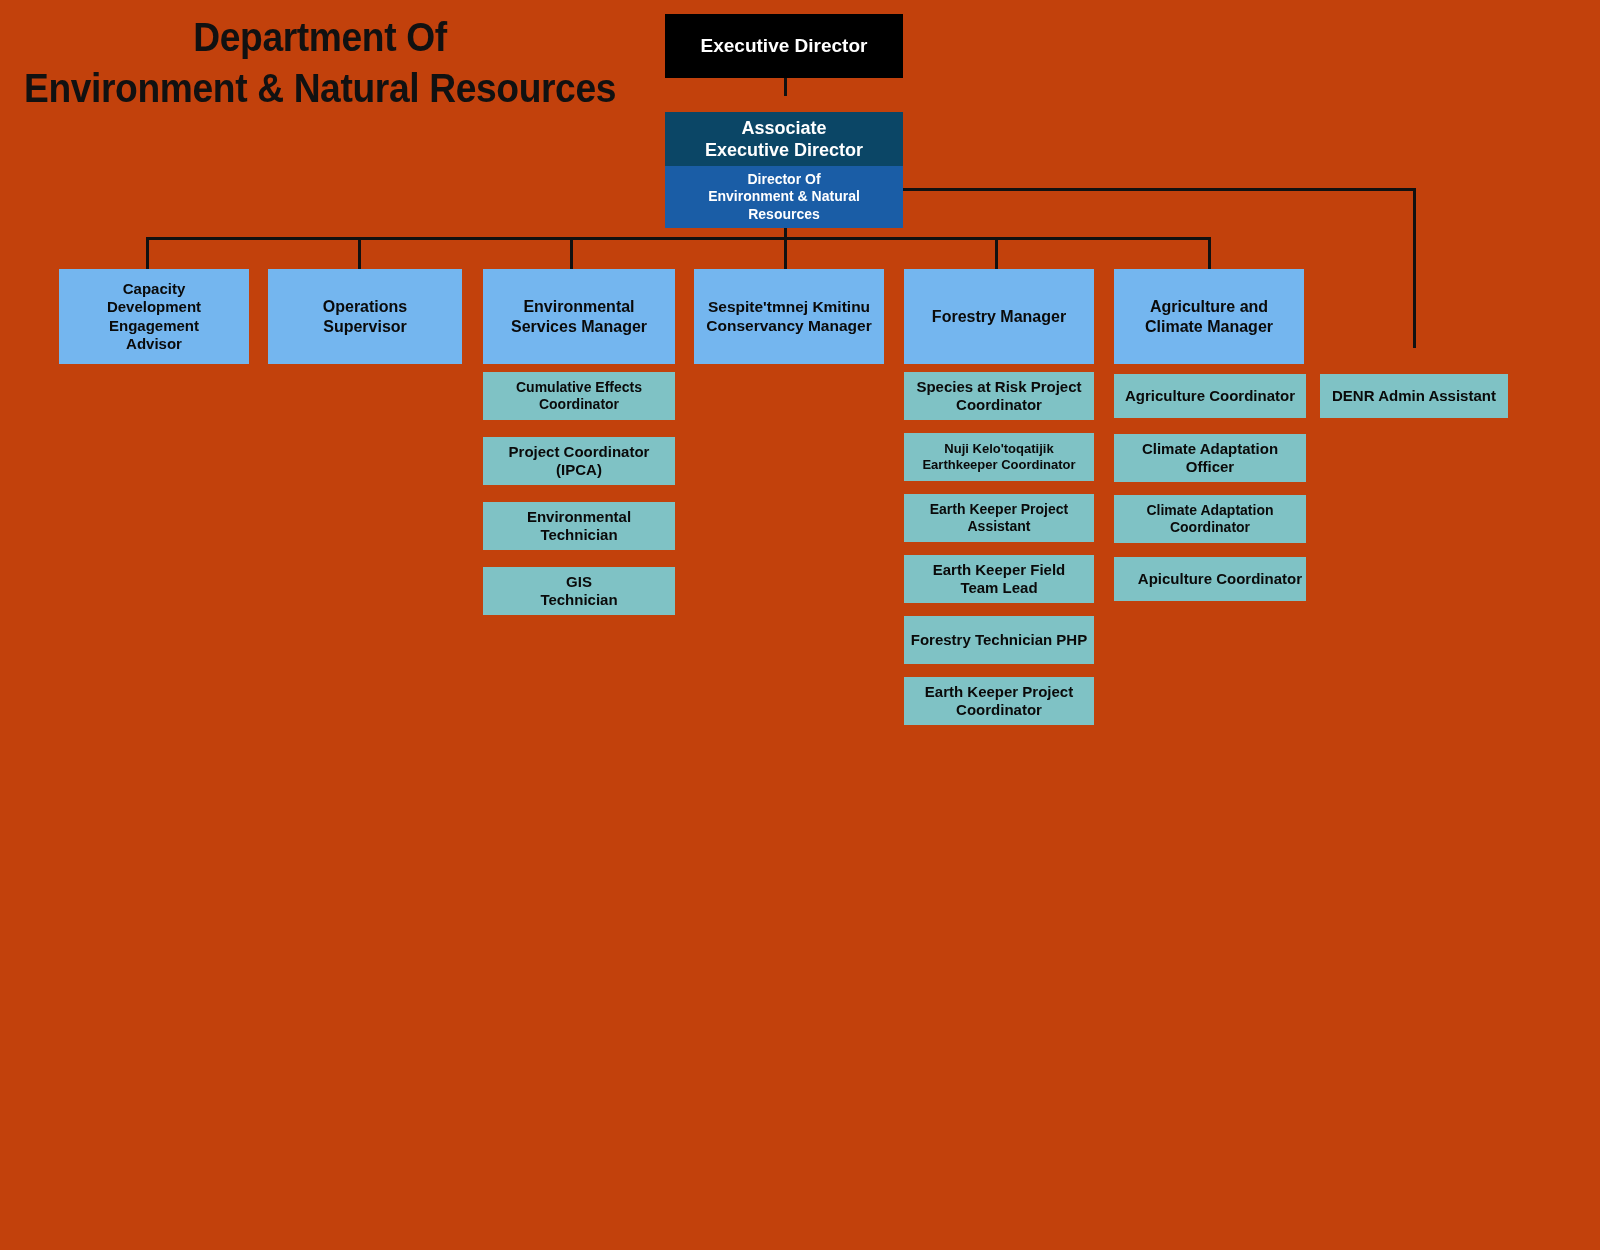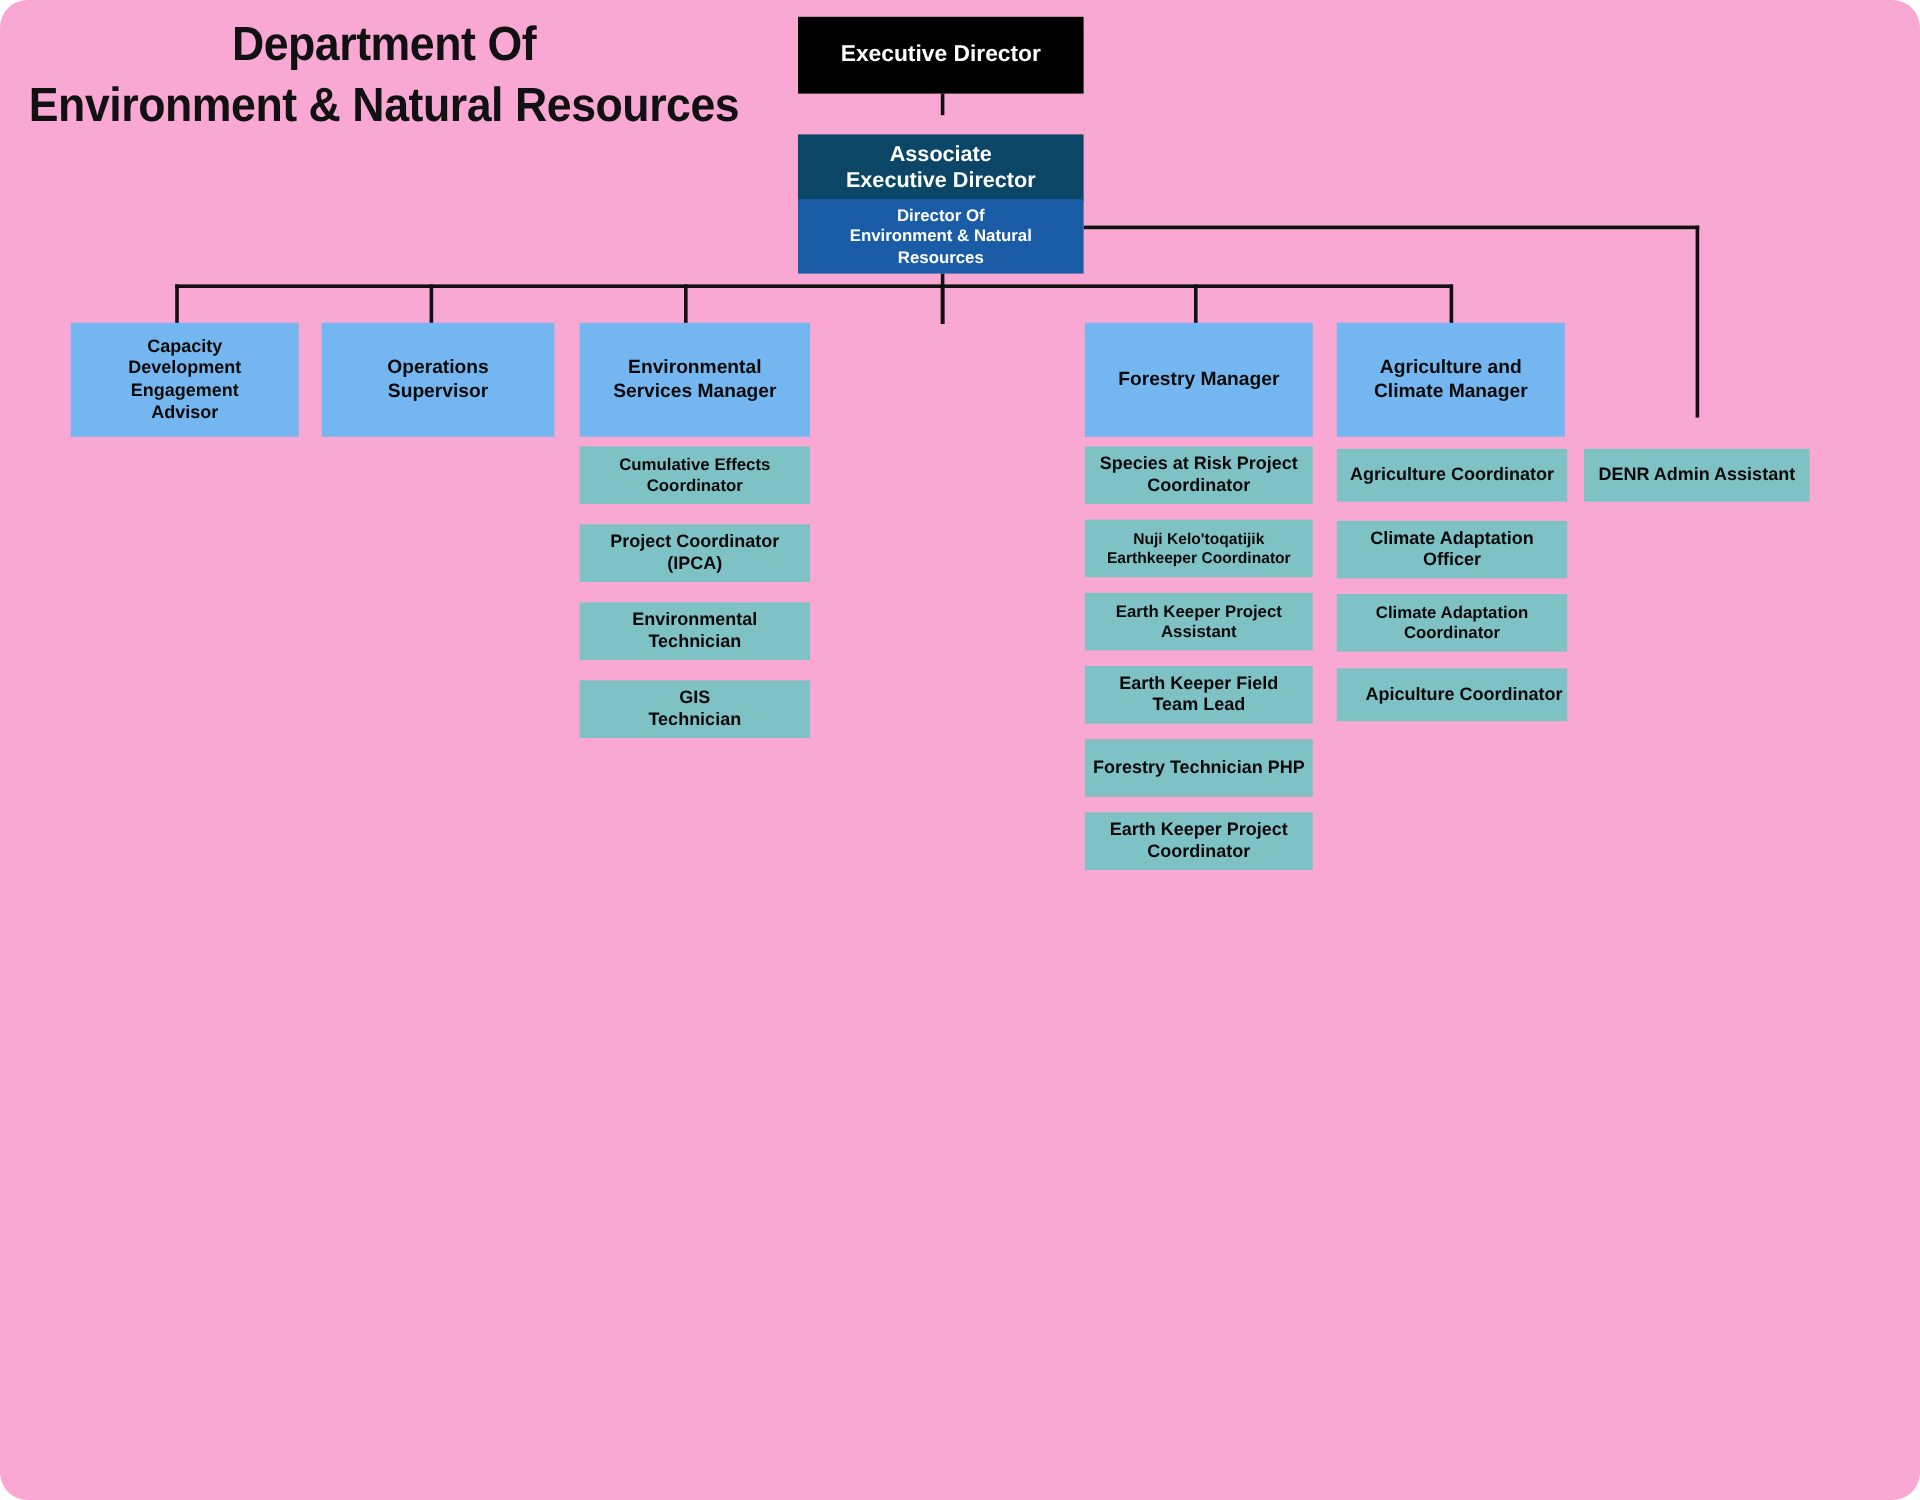--- a/index.html
+++ b/index.html
@@ -9,23 +9,22 @@
     background: #ffffff;
   }
   body {
     font-family: "Liberation Sans", sans-serif;
     -webkit-font-smoothing: antialiased;
   }
   #chart-root {
     position: relative;
     width: 1600px;
     height: 1250px;
-    background: #f9a8d4;
+    background: #c2410c;
     overflow: hidden;
-    border-radius: 23px;
   }
 
   
   .org-title {
     position: absolute;
     left: 0px;
     top: 12px;
     width: 640px;
     text-align: center;
     font-family: "Liberation Sans", sans-serif;
@@ -122,20 +121,24 @@
   <div class="node sky" style="left:268px; top:269px; width:194px; height:95px; font-size:16px;">
     <span class="node-label">Operations
 Supervisor</span>
   </div>
 
   <div class="node sky" style="left:483px; top:269px; width:192px; height:95px; font-size:16px;">
     <span class="node-label">Environmental
 Services Manager</span>
   </div>
 
+  <div class="node sky" style="left:694px; top:269px; width:190px; height:95px; font-size:15.5px; padding:2px 0;">
+    <span class="node-label">Sespite'tmnej Kmitinu
+Conservancy Manager</span>
+  </div>
 
   <div class="node sky" style="left:904px; top:269px; width:190px; height:95px; font-size:16px;">
     <span class="node-label">Forestry  Manager</span>
   </div>
 
   <div class="node sky" style="left:1114px; top:269px; width:190px; height:95px; font-size:16px;">
     <span class="node-label">Agriculture and
 Climate Manager</span>
   </div>
 

